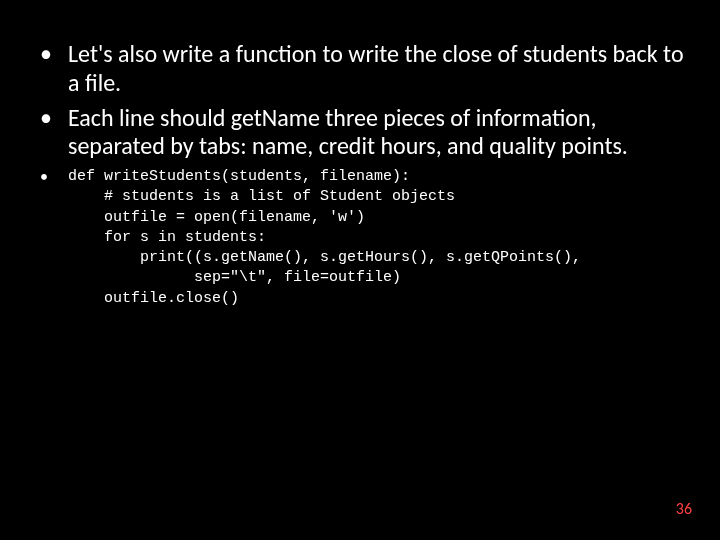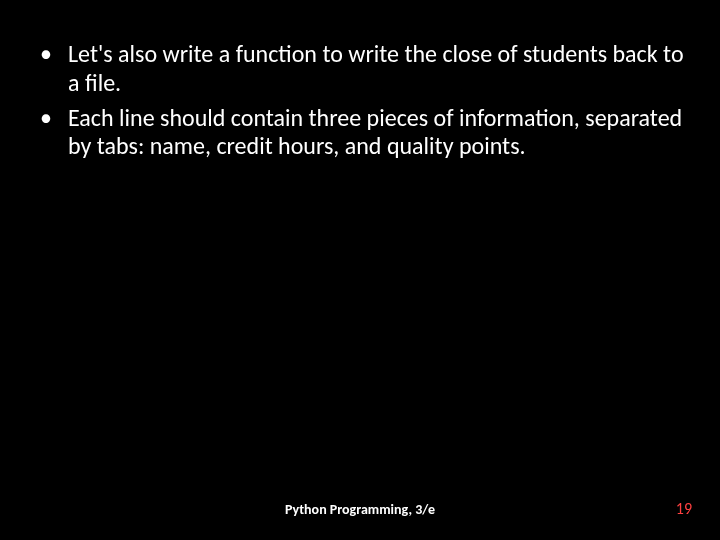--- a/index.html
+++ b/index.html
@@ -76,18 +76,26 @@
     color: #ff4040;
   }
 </style>
 </head>
 <body>
 
 <div class="slide">
 
   <ul class="bullets">
     <li class="body-text">Let's also write a function to write the close of students back to a file.</li>
-    <li class="body-text">Each line should contain three pieces of information, separated by tabs: name, credit hours, and quality points.</li>
+    <li class="body-text">Each line should getName three pieces of information, separated by tabs: name, credit hours, and quality points.</li>
+    <li class="code-item">
+      <div class="code-block">def writeStudents(students, filename):
+    # students is a list of Student objects
+    outfile = open(filename, 'w')
+    for s in students:
+        print((s.getName(), s.getHours(), s.getQPoints(),
+              sep="\t", file=outfile)
+    outfile.close()</div>
+    </li>
   </ul>
 
-  <div class="footer">Python Programming, 3/e</div>
-  <div class="pagenum">19</div>
+  <div class="pagenum">36</div>
 </div>
 
 </body></html>

